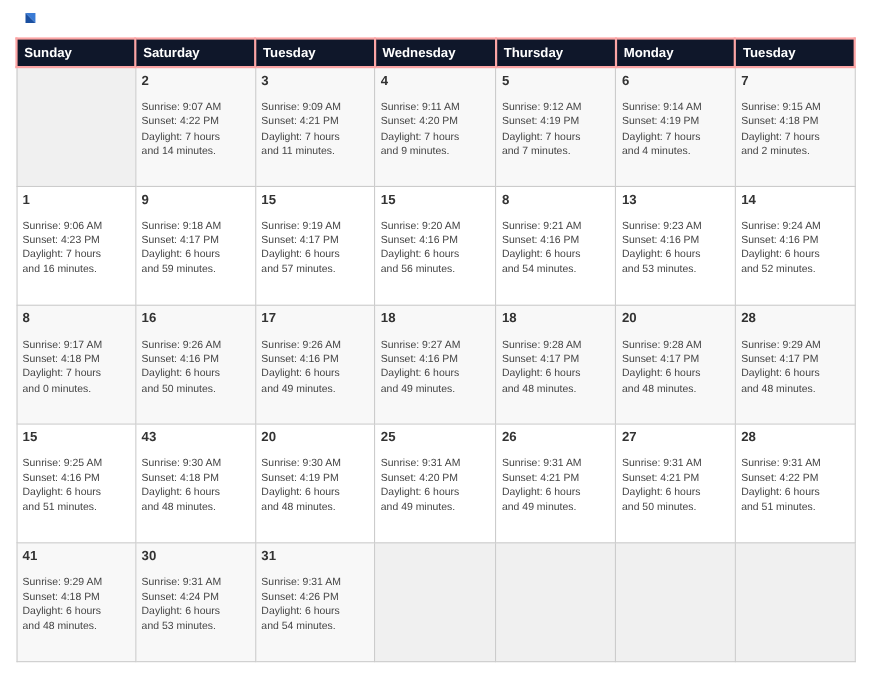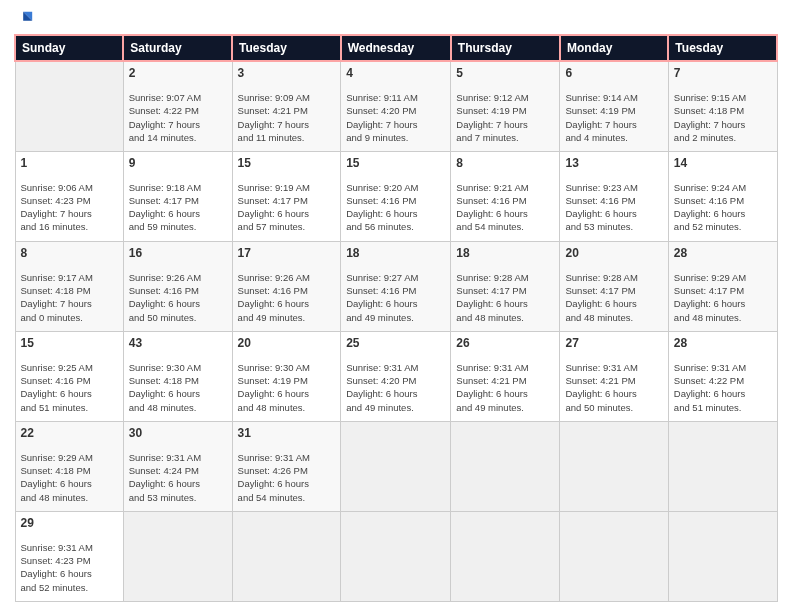--- a/index.html
+++ b/index.html
@@ -251,43 +251,31 @@
             <span class="day-num">27</span>
             <div class="day-info">Sunrise: 9:31 AM<br>Sunset: 4:21 PM<br>Daylight: 6 hours<br>and 50 minutes.</div>
           </td>
           <td>
             <span class="day-num">28</span>
             <div class="day-info">Sunrise: 9:31 AM<br>Sunset: 4:22 PM<br>Daylight: 6 hours<br>and 51 minutes.</div>
           </td>
         </tr>
         <tr>
           <td>
-            <span class="day-num">22</span>
+            <span class="day-num">41</span>
             <div class="day-info">Sunrise: 9:29 AM<br>Sunset: 4:18 PM<br>Daylight: 6 hours<br>and 48 minutes.</div>
           </td>
           <td>
             <span class="day-num">30</span>
             <div class="day-info">Sunrise: 9:31 AM<br>Sunset: 4:24 PM<br>Daylight: 6 hours<br>and 53 minutes.</div>
           </td>
           <td>
             <span class="day-num">31</span>
             <div class="day-info">Sunrise: 9:31 AM<br>Sunset: 4:26 PM<br>Daylight: 6 hours<br>and 54 minutes.</div>
           </td>
-          <td class="empty-cell"></td>
-          <td class="empty-cell"></td>
-          <td class="empty-cell"></td>
-          <td class="empty-cell"></td>
-        </tr>
-        <tr>
-          <td>
-            <span class="day-num">29</span>
-            <div class="day-info">Sunrise: 9:31 AM<br>Sunset: 4:23 PM<br>Daylight: 6 hours<br>and 52 minutes.</div>
-          </td>
-          <td class="empty-cell"></td>
-          <td class="empty-cell"></td>
           <td class="empty-cell"></td>
           <td class="empty-cell"></td>
           <td class="empty-cell"></td>
           <td class="empty-cell"></td>
         </tr>
       </tbody>
   </table>
 </div>
 
 </body></html>

